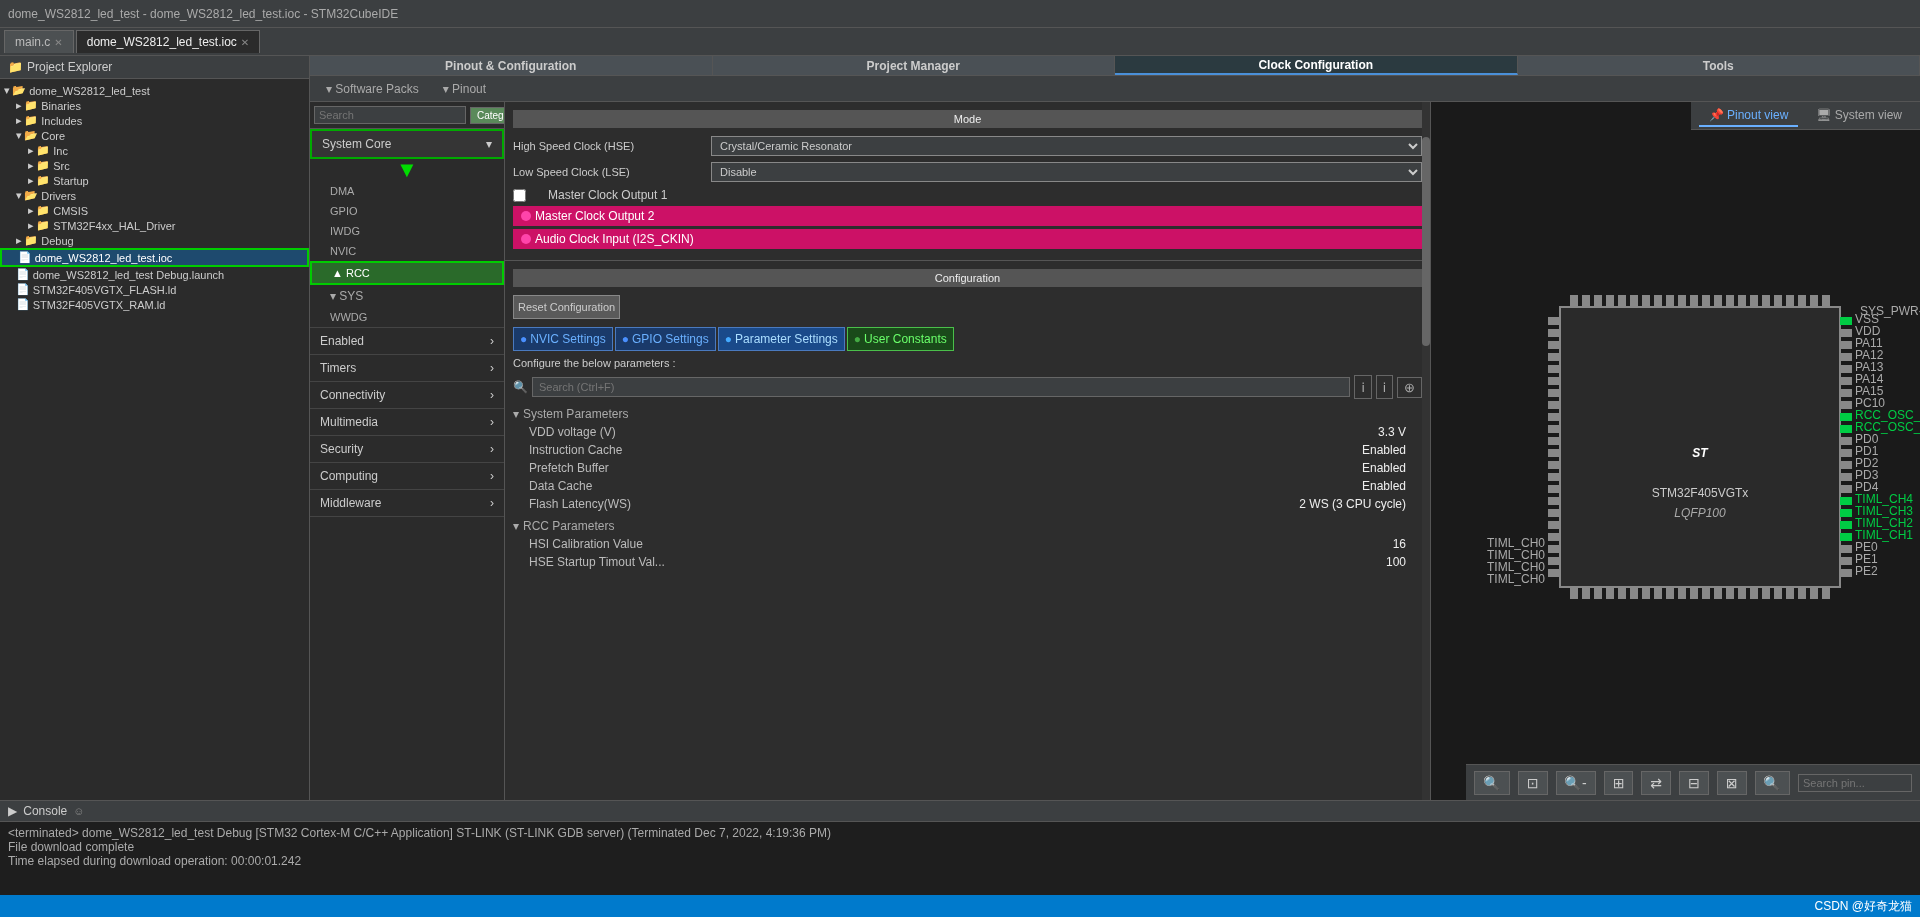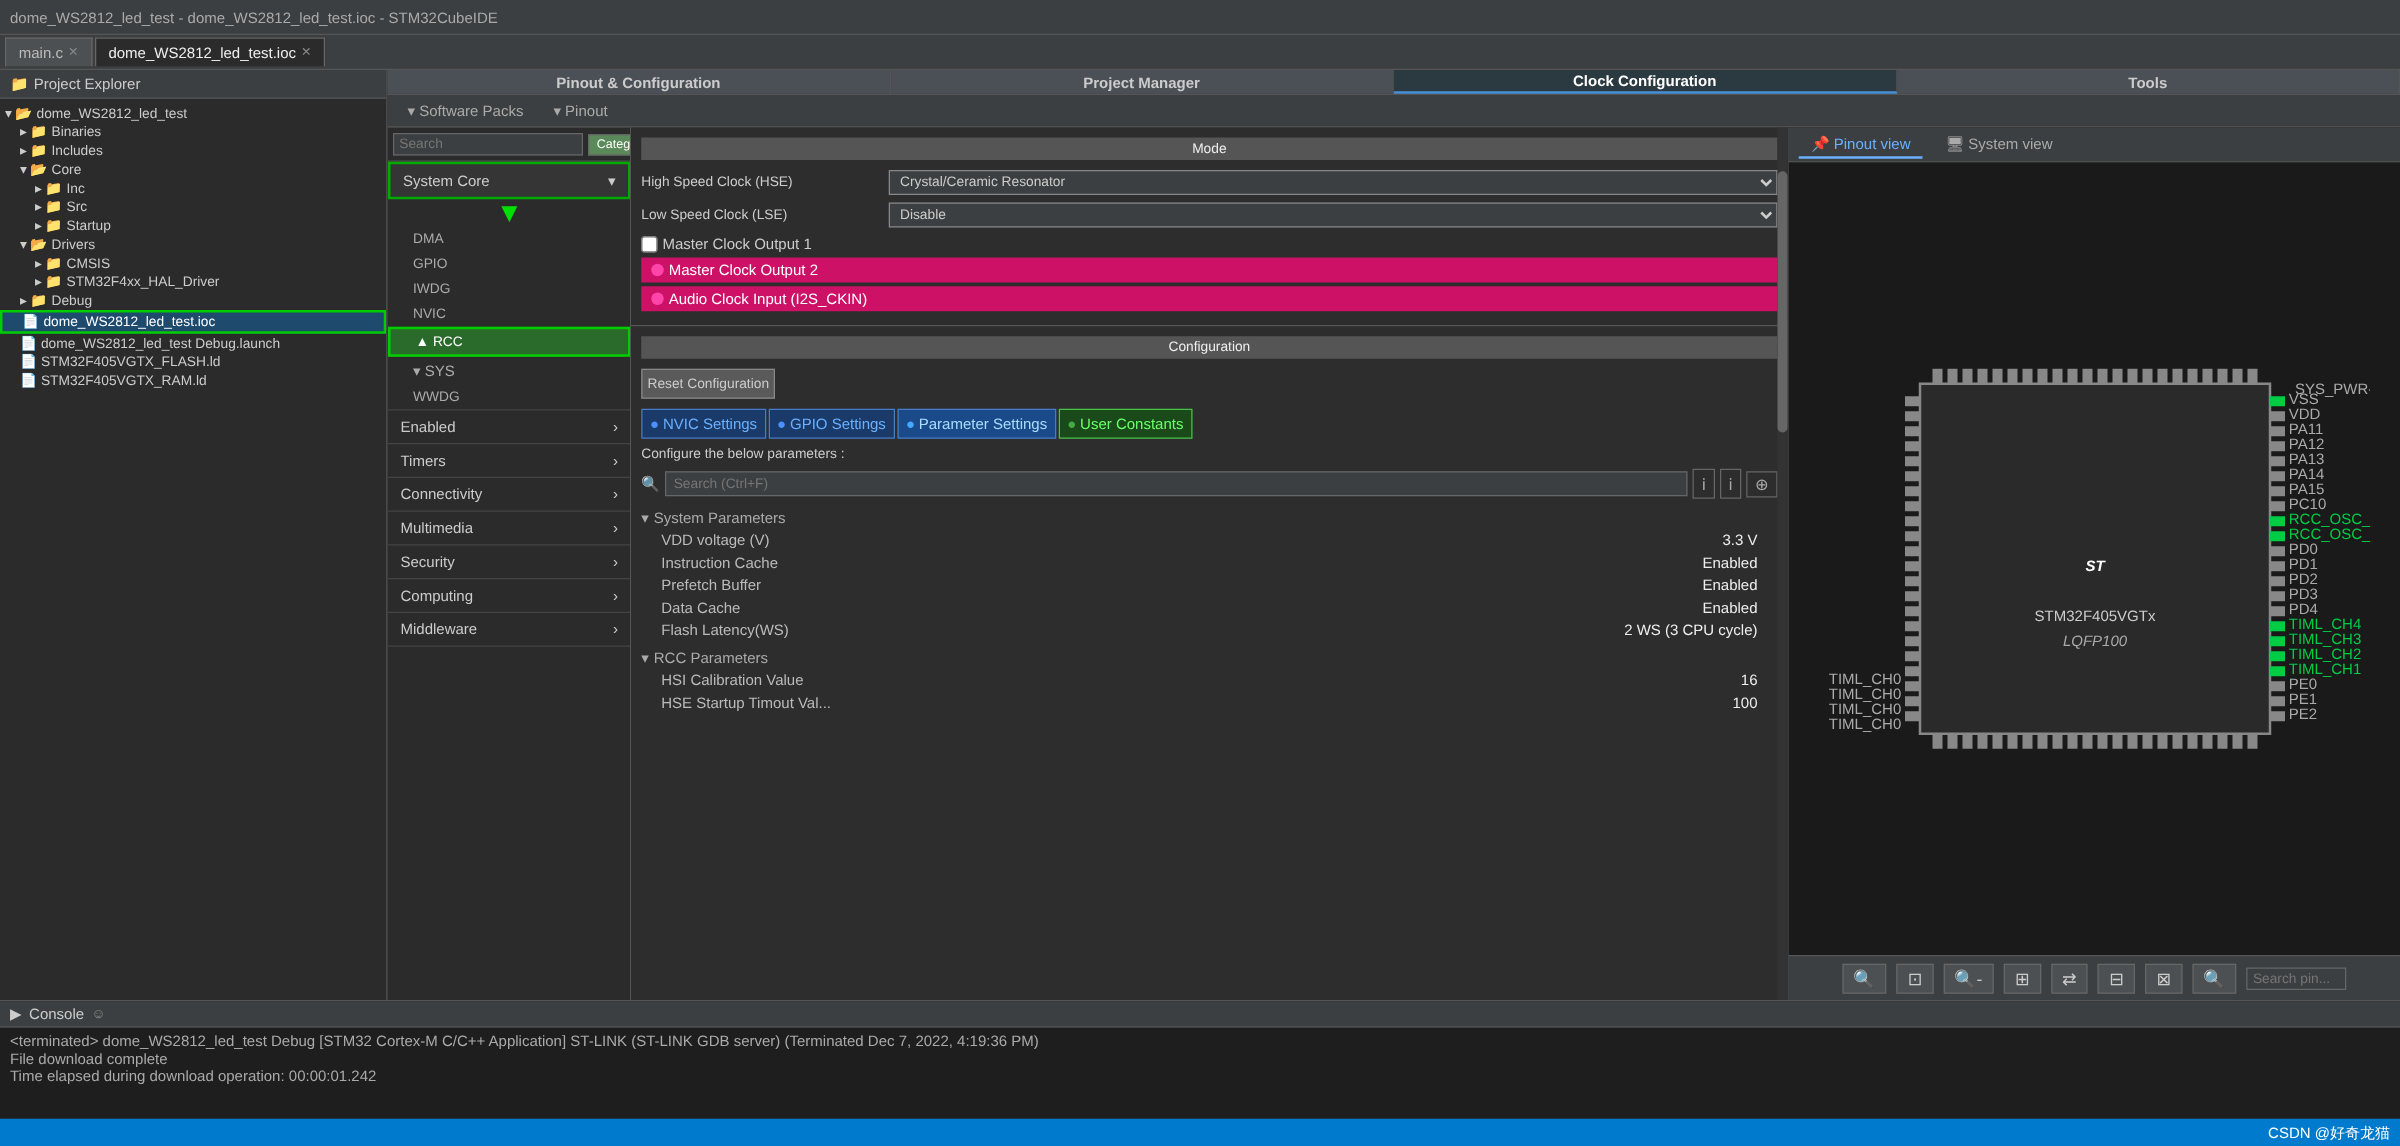--- a/index.html
+++ b/index.html
@@ -50,21 +50,21 @@
     .category-simple { display: flex; align-items: center; justify-content: space-between; padding: 6px 10px; cursor: pointer; color: #ccc; font-size: 12px; }
 
     
     .config-panel { flex: 1; display: flex; flex-direction: column; background: #2d2d2d; }
     .config-section-title { background: #555; color: #eee; padding: 4px 10px; text-align: center; font-size: 12px; border-bottom: 1px solid #666; }
     .mode-section { padding: 8px; background: #2d2d2d; border-bottom: 1px solid #555; }
     .mode-title { background: #555; color: #eee; padding: 3px 16px; text-align: center; font-size: 11px; margin-bottom: 8px; }
     .mode-row { display: flex; align-items: center; margin-bottom: 6px; gap: 8px; }
     .mode-label { font-size: 11px; color: #ccc; width: 190px; }
     .mode-select { flex: 1; background: #3c3f41; border: 1px solid #888; color: #ccc; padding: 2px 4px; font-size: 11px; }
-    .mode-checkbox { display: flex; align-items: center; gap: 4px; margin-bottom: 4px; }
+    .mode-checkbox { display: flex; align-items: center; gap: 22px; margin-bottom: 4px; }
     .mode-checkbox input { margin: 0; }
     .mode-badge { background: #cc1166; color: #fff; padding: 3px 8px; font-size: 11px; display: flex; align-items: center; gap: 4px; margin-bottom: 3px; }
     .mode-badge .dot { width: 10px; height: 10px; background: #ff44aa; border-radius: 50%; display: inline-block; }
 
     .config-bottom { padding: 8px; flex: 1; overflow-y: auto; }
     .config-bottom-title { background: #555; color: #eee; padding: 3px 8px; text-align: center; font-size: 11px; margin-bottom: 8px; }
     .reset-btn { background: #5a5a5a; border: 1px solid #888; color: #ccc; padding: 5px 4px; font-size: 11px; cursor: pointer; margin-bottom: 8px; }
     .config-tabs { display: flex; gap: 2px; margin-bottom: 6px; flex-wrap: wrap; }
     .config-tab { padding: 4px 6px; font-size: 11px; cursor: pointer; border: 1px solid #888; }
     .config-tab.blue { background: #1a3a6a; color: #6ab0ff; border-color: #4a7abf; }
@@ -77,38 +77,38 @@
     .search-bar .icon-btn { background: none; border: none; color: #888; cursor: pointer; font-size: 13px; }
 
     .params-tree { font-size: 11px; }
     .params-group { margin-bottom: 4px; }
     .params-group-title { color: #aaa; padding: 2px 0; display: flex; align-items: center; gap: 4px; cursor: pointer; }
     .params-row { display: flex; padding: 2px 16px; }
     .params-key { color: #bbb; flex: 1; }
     .params-val { color: #eee; }
 
     
-    .right-panel { width: 490px; background: #1a1a1a; display: flex; flex-direction: column; border-left: 1px solid #555; }
+    .right-panel { width: 490px; background: #1a1a1a; display: flex; flex-direction: column; border-left: 1px solid #555; align-items: flex-end; }
     .view-tabs { display: flex; background: #3c3f41; border-bottom: 1px solid #555; height: 28px; align-items: center; padding: 0 8px; gap: 8px; }
     .view-tab { padding: 3px 10px; font-size: 11px; color: #aaa; cursor: pointer; border-bottom: 2px solid transparent; }
     .view-tab.active { color: #6ab0ff; border-bottom-color: #6ab0ff; }
     .chip-area { flex: 1; display: flex; align-items: center; justify-content: center; position: relative; background: #1a1a1a; overflow: hidden; }
 
     
     .console-panel { height: 95px; background: #1e1e1e; border-top: 1px solid #555; display: flex; flex-direction: column; }
     .console-title { background: #3c3f41; padding: 3px 8px; font-size: 11px; color: #ccc; border-bottom: 1px solid #555; display: flex; align-items: center; gap: 6px; }
     .console-content { padding: 4px 8px; font-size: 11px; color: #aaa; font-family: monospace; overflow: hidden; }
 
     
     .status-bar { height: 22px; background: #007acc; display: flex; align-items: center; padding: 0 8px; font-size: 11px; color: #fff; justify-content: flex-end; gap: 16px; }
 
     
     .zoom-bar { display: flex; align-items: center; background: #3c3f41; border-top: 1px solid #555; padding: 4px 8px; gap: 8px; justify-content: center; height: 36px; }
     .zoom-btn { background: #4c5052; border: 1px solid #666; color: #ccc; padding: 3px 8px; cursor: pointer; font-size: 14px; }
-    .zoom-input { width: 80px; background: #3c3f41; border: 1px solid #666; color: #ccc; padding: 2px 4px; font-size: 11px; }
+    .zoom-input { width: 114px; background: #3c3f41; border: 1px solid #666; color: #ccc; padding: 2px 4px; font-size: 11px; }
   </style>
 </head>
 <body>
 
 <div class="window-bar">
   <span>dome_WS2812_led_test - dome_WS2812_led_test.ioc - STM32CubeIDE</span>
 </div>
 
 <div class="top-tabs">
   <div class="top-tab">

